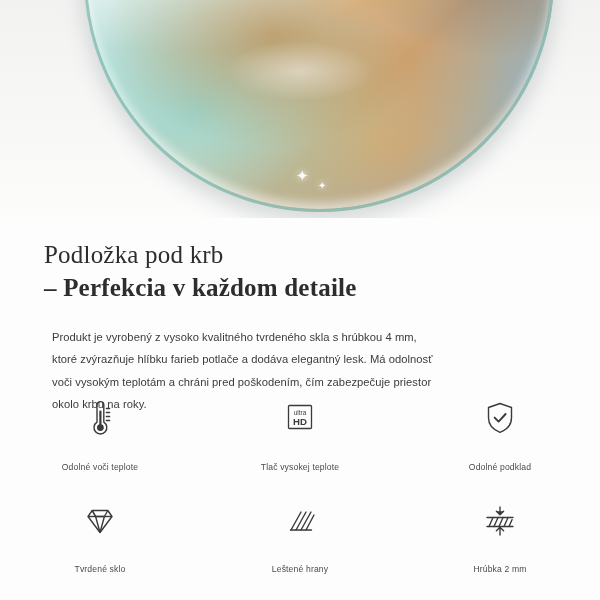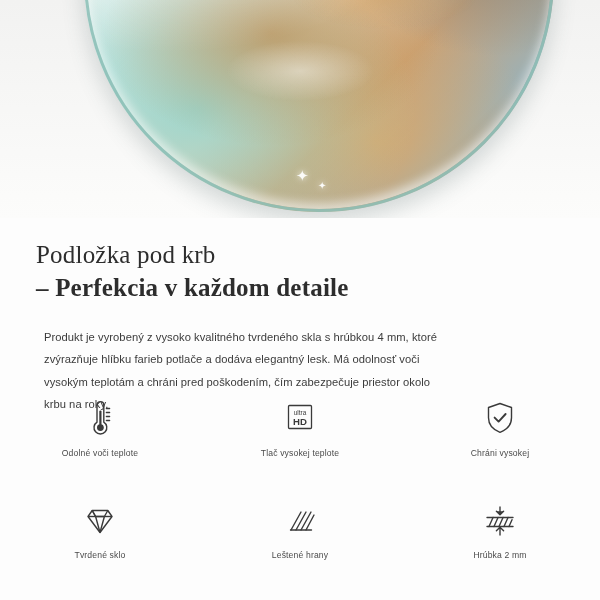--- a/index.html
+++ b/index.html
@@ -73,20 +73,21 @@
     opacity: .95;
   }
   .sparkle.s1 { left: 296px; top: 168px; font-size: 15px; }
   .sparkle.s2 { left: 318px; top: 181px; font-size: 10px; }
 
   
   .content {
     position: absolute;
     left: 0; top: 218px;
     width: 485px;
+    padding-left: 8px;
   }
   .headline {
     margin: 0;
     padding: 20px 36px 0 36px;
     font-family: "Liberation Serif", serif;
     font-size: 25px;
     font-weight: 400;
     color: #2d2d2d;
     line-height: 1.32;
     letter-spacing: .2px;
@@ -117,21 +118,21 @@
     justify-content: flex-start;
     height: 84px;
   }
   .feature .ico {
     height: 46px;
     display: flex;
     align-items: center;
     justify-content: center;
   }
   .feature .cap {
-    margin-top: 6px;
+    margin-top: 20px;
     font-size: 8.6px;
     color: #4a4a4a;
     letter-spacing: .15px;
     text-align: left;
   }
   svg { display: block; }
 </style>
 </head>
 <body>
 
@@ -180,21 +181,21 @@
       <div class="cap">Tlač vysokej teplote</div>
     </div>
 
     <div class="feature">
       <div class="ico">
         <svg width="36" height="40" viewBox="0 0 36 40">
           <path d="M18 4.5l11.5 4v10.2c0 7.2-4.8 12-11.5 14.6C11.3 30.7 6.5 25.9 6.5 18.7V8.5z" fill="none" stroke="#3a3a3a" stroke-width="1.4" stroke-linejoin="round"></path>
           <path d="M12.6 18.6l4 4 7-7.6" fill="none" stroke="#3a3a3a" stroke-width="1.9" stroke-linecap="round" stroke-linejoin="round"></path>
         </svg>
       </div>
-      <div class="cap">Chráni vysokej</div>
+      <div class="cap">Odolné podklad</div>
     </div>
 
     <div class="feature">
       <div class="ico">
         <svg width="40" height="34" viewBox="0 0 40 34">
           <g fill="none" stroke="#3a3a3a" stroke-width="1.4" stroke-linejoin="round">
             <path d="M8 12.5l4.2-6h15.6l4.2 6L20 28.5z"></path>
             <path d="M8 12.5h24"></path>
             <path d="M12.2 6.5l3.4 6-? "></path>
             <path d="M15.6 12.5l-3.4-6M24.4 12.5l3.4-6M15.6 12.5L20 28.5M24.4 12.5L20 28.5M15.6 12.5h8.8"></path>

